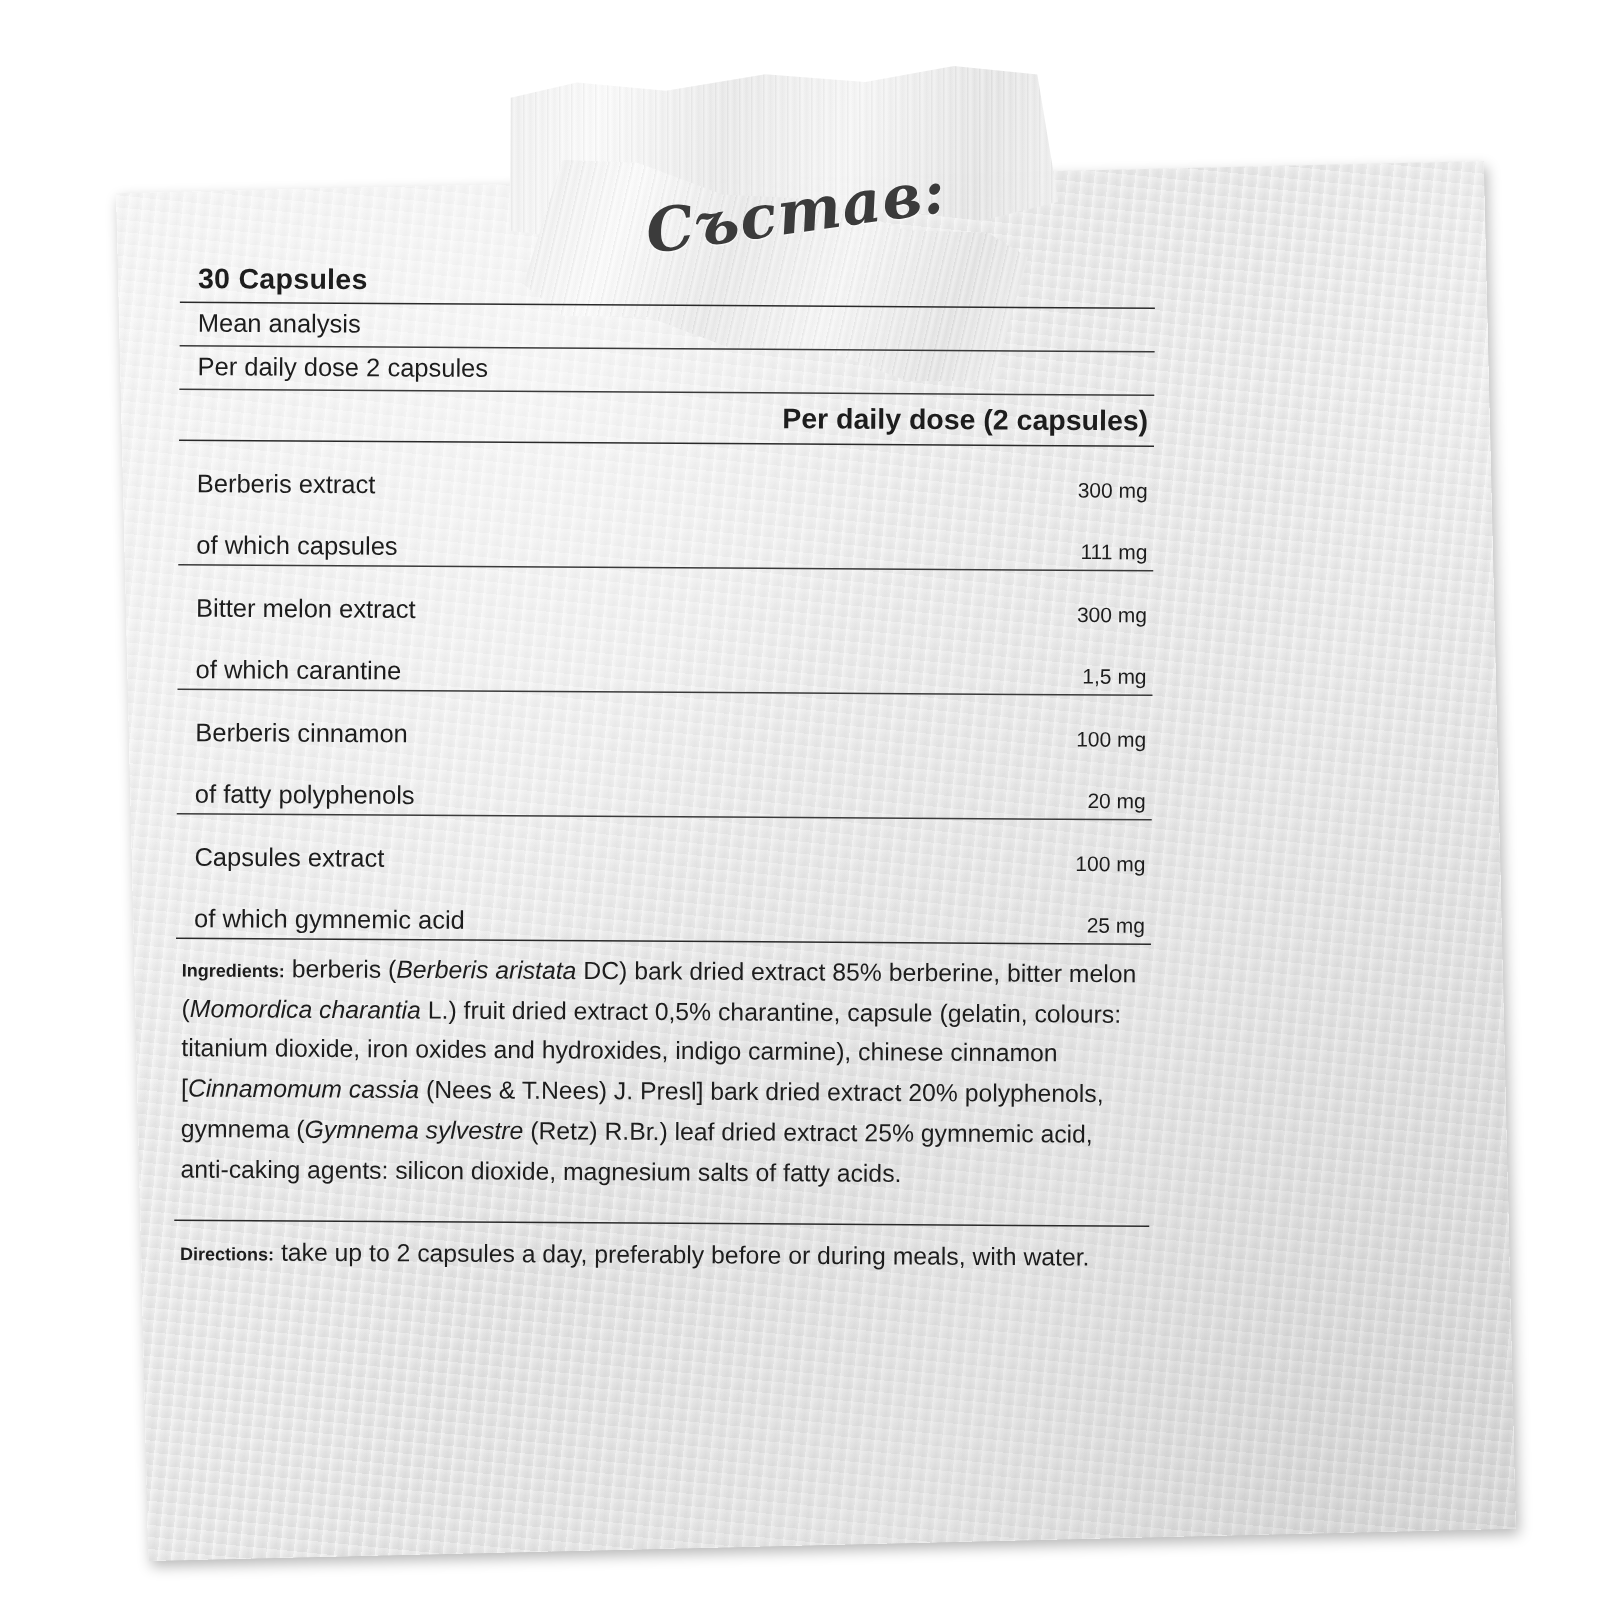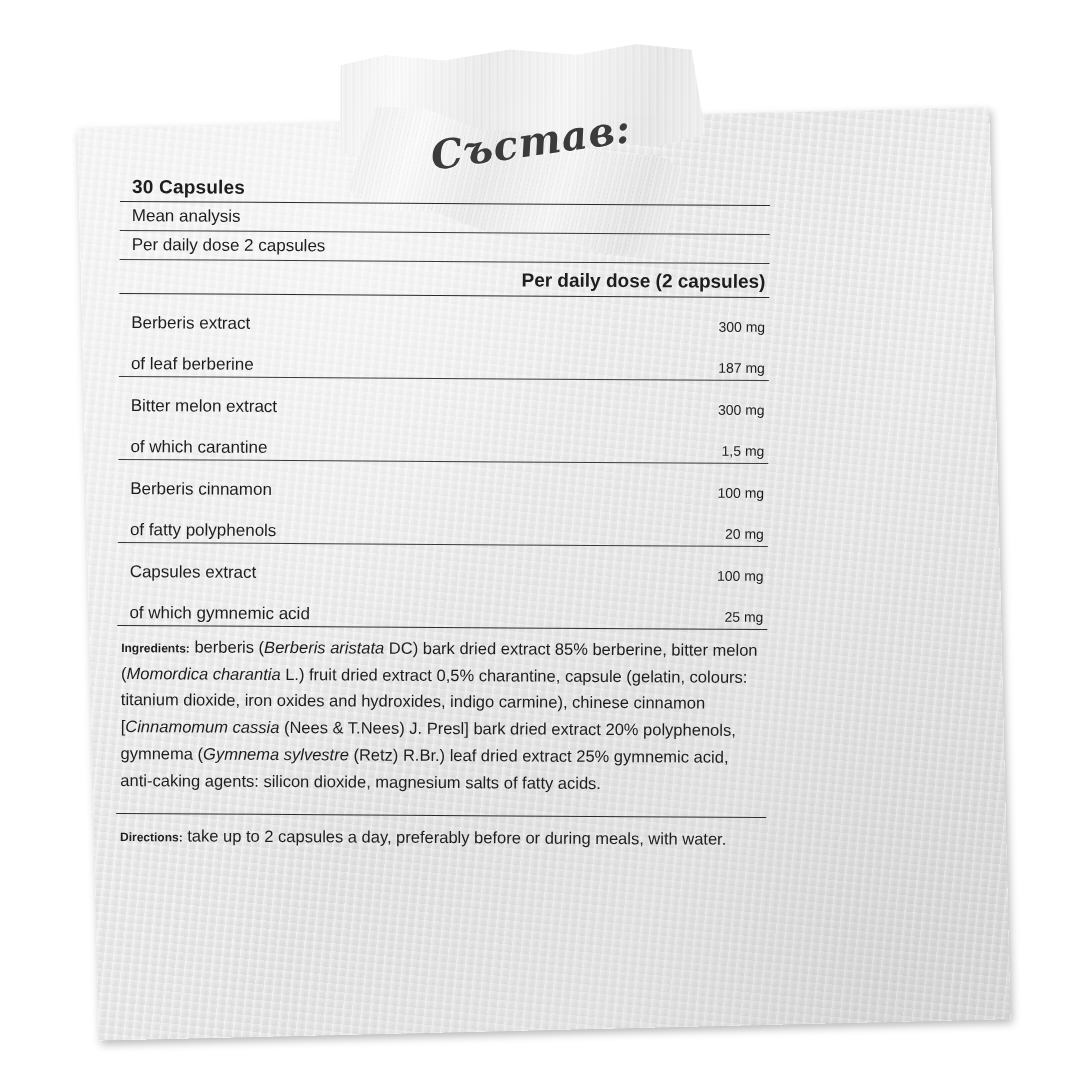--- a/index.html
+++ b/index.html
@@ -186,22 +186,22 @@
     <div class="rule-thin"></div>
 
     <div class="hdr-right">Per daily dose (2 capsules)</div>
     <div class="rule"></div>
 
     <div class="nutri-row">
       <span class="nutri-name">Berberis extract</span>
       <span class="nutri-val">300 mg</span>
     </div>
     <div class="nutri-row">
-      <span class="nutri-name sub">of leaf berberine</span>
-      <span class="nutri-val">187 mg</span>
+      <span class="nutri-name sub">of which capsules</span>
+      <span class="nutri-val">111 mg</span>
     </div>
     <div class="rule-thin"></div>
 
     <div class="nutri-row">
       <span class="nutri-name">Bitter melon extract</span>
       <span class="nutri-val">300 mg</span>
     </div>
     <div class="nutri-row">
       <span class="nutri-name sub">of which carantine</span>
       <span class="nutri-val">1,5 mg</span>

